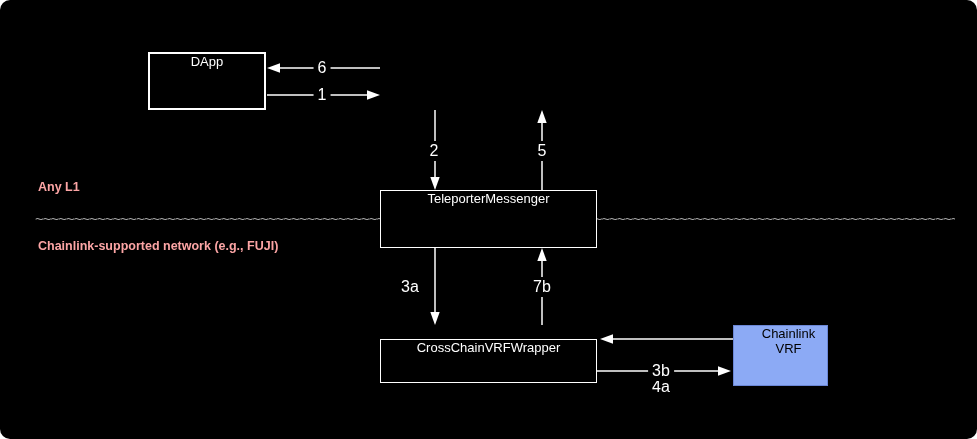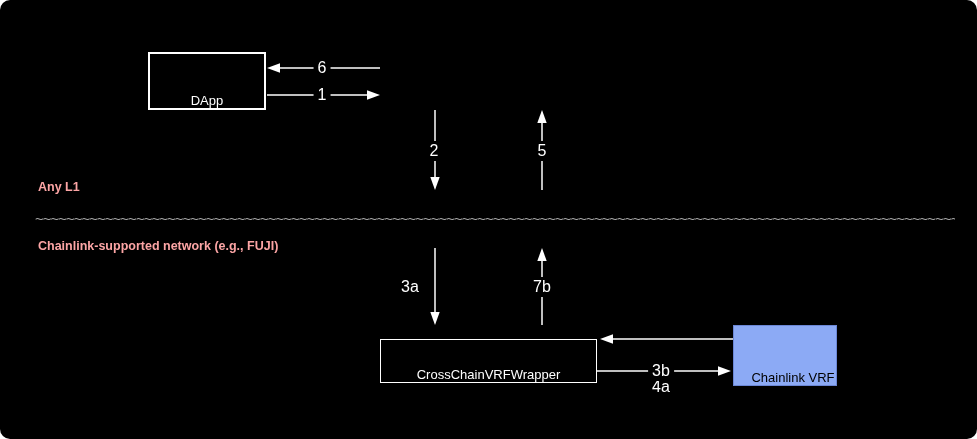--- a/index.html
+++ b/index.html
@@ -40,21 +40,21 @@
     white-space: nowrap;
     font-size: 15px;
     line-height: 18px;
     letter-spacing: -1px;
     z-index: 0;
     user-select: none;
   }
   .node {
     position: absolute;
     display: flex;
-    align-items: flex-end;
+    align-items: flex-start;
     justify-content: center;
     background: #000000;
     border: 2px solid var(--node-border, #ffffff);
     color: var(--node-text, #ffffff);
     font-size: 13px;
     text-align: center;
     z-index: 2;
     box-sizing: border-box;
   }
   .node.accent {
@@ -118,26 +118,29 @@
 
     <line class="edge" x1="597" y1="371" x2="719" y2="371"></line>
     <polygon class="head" points="731,371 718,366.3 718,375.7"></polygon>
   </svg>
 
   <div class="node" style="left:148px; top:52px; width:118px; height:58px;">
     <span>DApp</span>
   </div>
 
 
+  <div class="node" style="left:380px; top:190px; width:217px; height:58px; border-width:1.5px;">
+    <span>TeleporterMessenger</span>
+  </div>
 
   <div class="node" style="left:380px; top:339px; width:217px; height:44px; border-width:1.5px;">
     <span>CrossChainVRFWrapper</span>
   </div>
 
-  <div class="node accent" style="left: 733px; top: 325px; width: 104px; height: 61px; border-width: 1.5px; background-color: rgb(140, 170, 245); border-color: rgb(107, 135, 214); color: rgb(0, 0, 0); padding-left: 16px;">
+  <div class="node accent" style="left: 733px; top: 325px; width: 95px; height: 61px; border-width: 1.5px; background-color: rgb(140, 170, 245); border-color: rgb(107, 135, 214); color: rgb(0, 0, 0); padding-left: 16px;">
     <span>Chainlink VRF</span>
   </div>
 
   <span class="edge-label" style="left:322px; top:68px;">6</span>
   <span class="edge-label" style="left:322px; top:95px;">1</span>
   <span class="edge-label" style="left:434px; top:151px;">2</span>
   <span class="edge-label" style="left:542px; top:151px;">5</span>
   <span class="edge-label" style="left:410px; top:287px;">3a</span>
   <span class="edge-label" style="left:542px; top:287px;">7b</span>
   <span class="edge-label" style="left:661px; top:339px;margin-top:48px;">4a</span>

